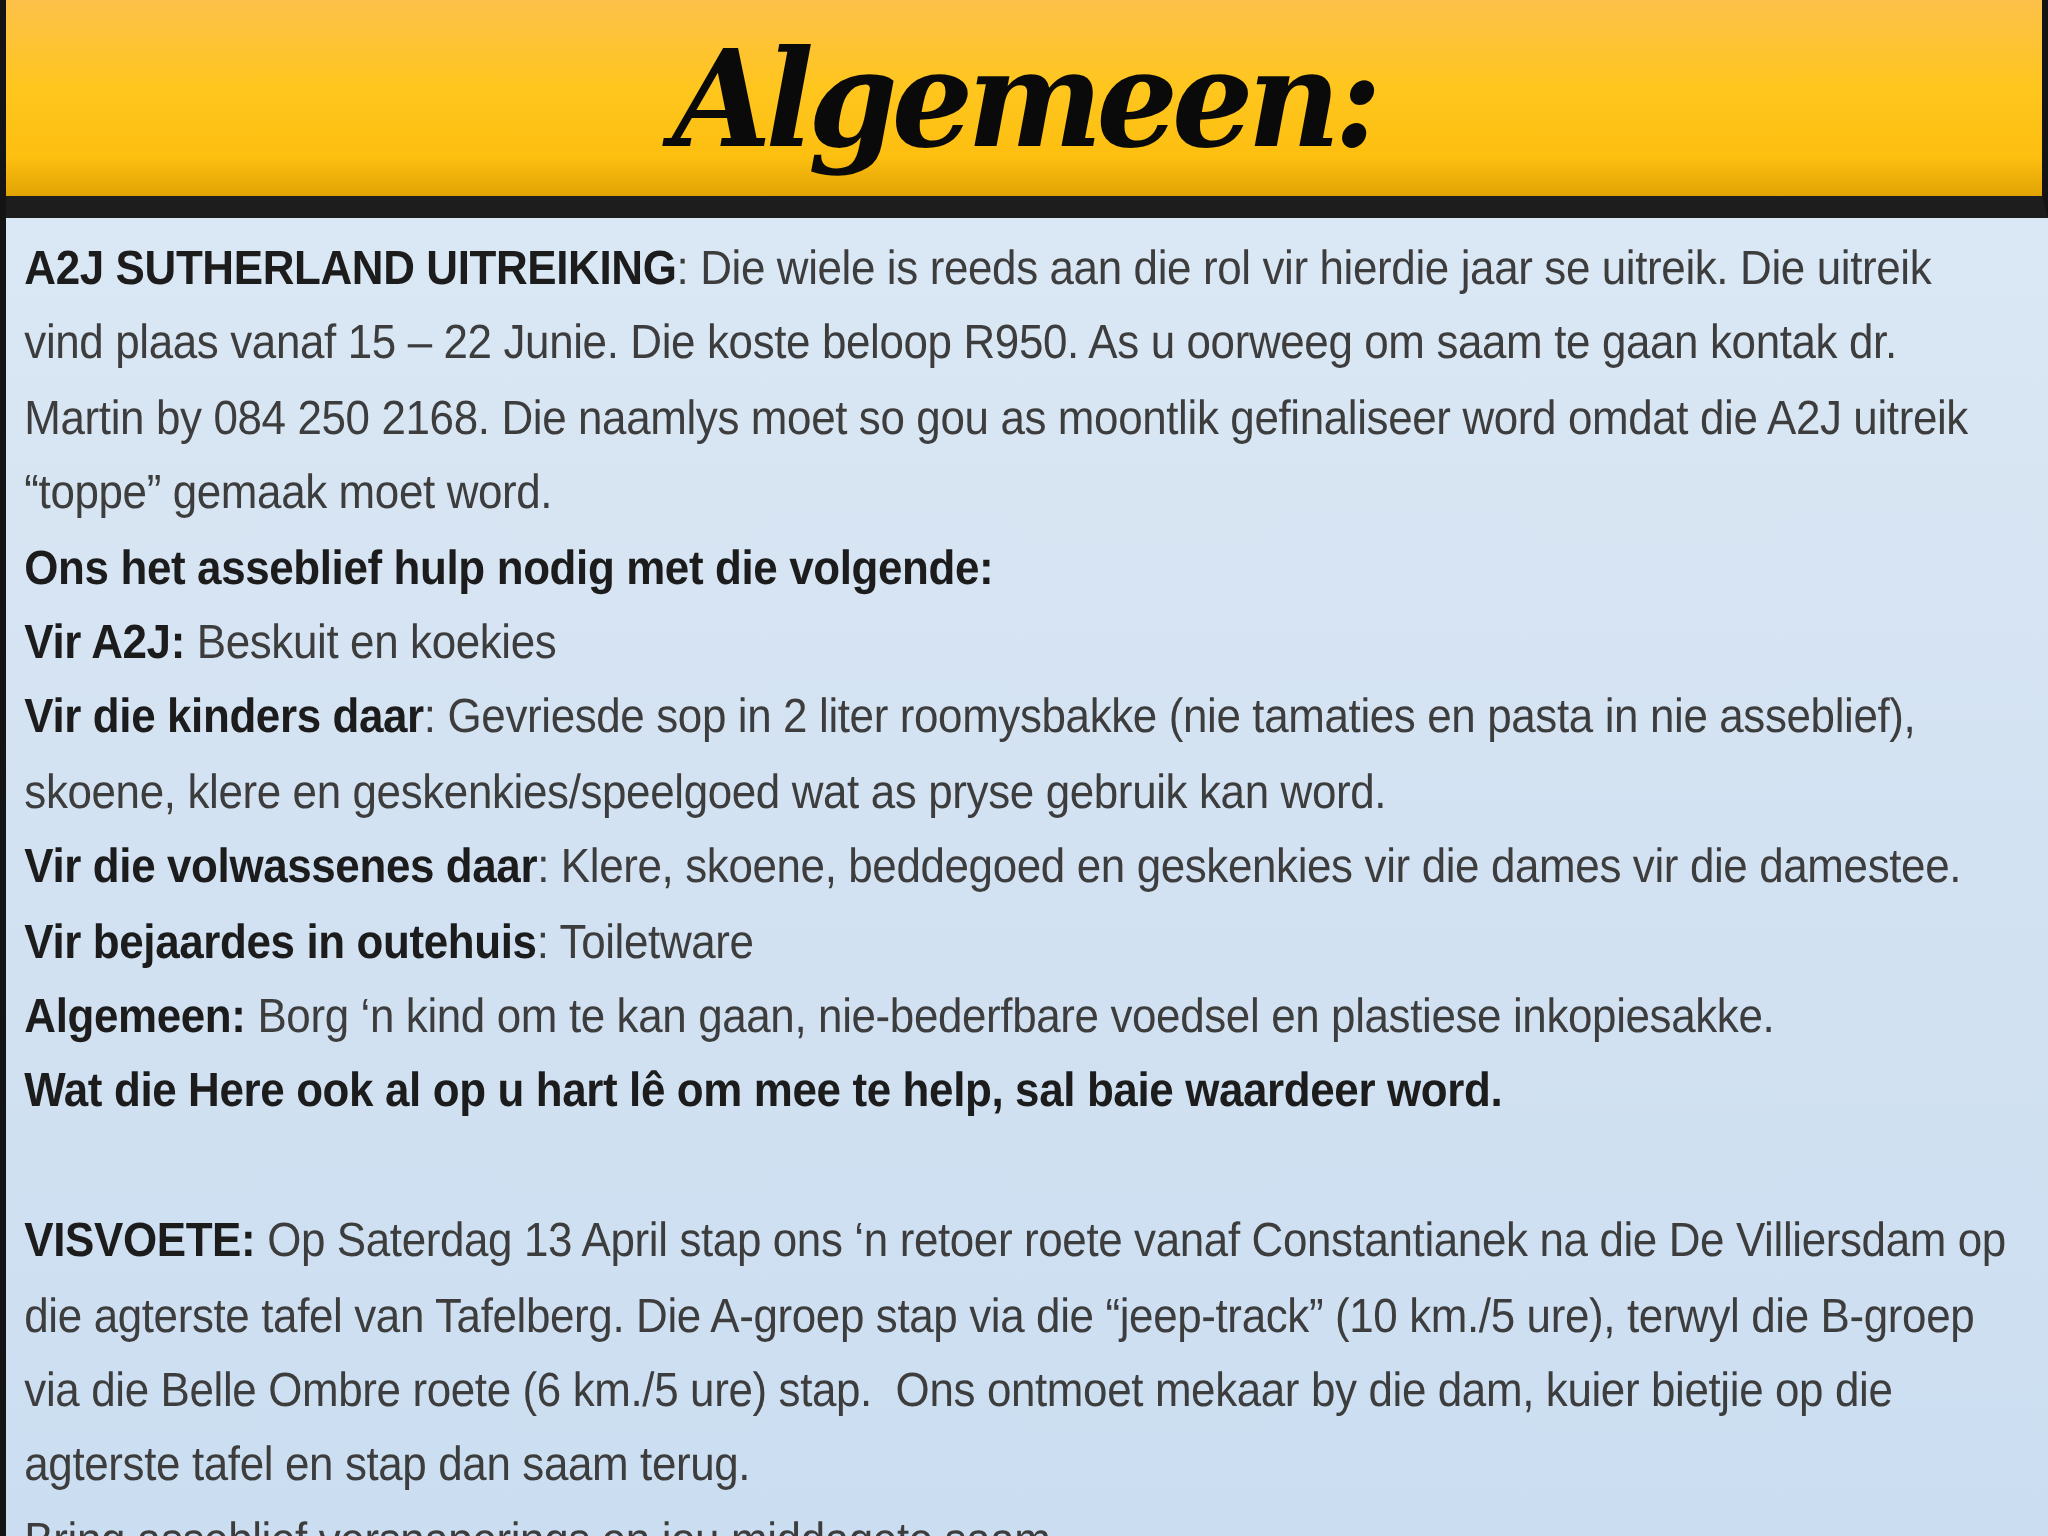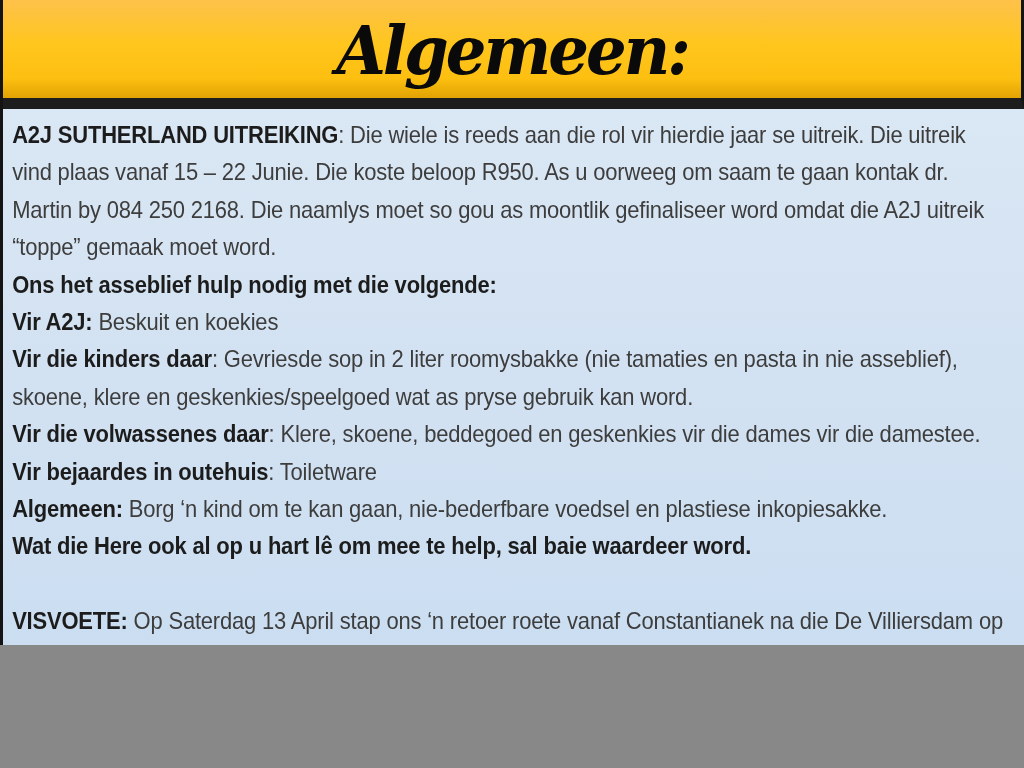--- a/index.html
+++ b/index.html
@@ -1,18 +1,18 @@
 <!DOCTYPE html>
 <html><head>
 <meta charset="utf-8">
 <style>
   html,body{margin:0;padding:0;background:#888;}
   .slide{
     position:relative;
-    width:1021px;height:645px;
+    width:1021px;height:768px;
     border-left:3px solid #141414;
     overflow:hidden;
     background:linear-gradient(180deg,var(--body-top,#dde9f5) 0%,var(--body-mid,#d3e2f2) 55%,var(--body-bot,#cbdef1) 100%);
     font-family:"Liberation Sans","DejaVu Sans",sans-serif;
   }
   .header{
     position:relative;
     height:98px;
     background:linear-gradient(180deg,var(--hdr-top,#fdc14a) 0%,var(--hdr-mid,#ffc61e) 45%,var(--hdr-mid2,#fdbf10) 80%,var(--hdr-bot,#e0a303) 100%);
     border-right:3px solid #141414;

